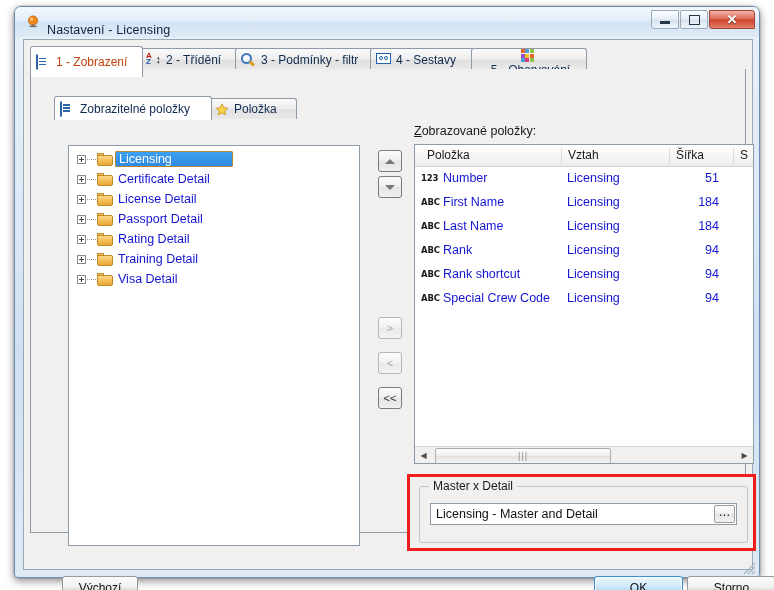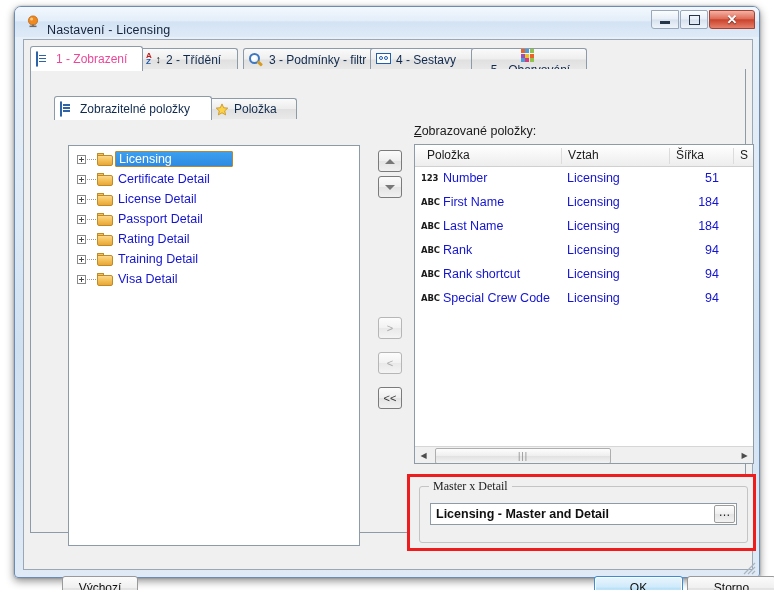--- a/index.html
+++ b/index.html
@@ -113,25 +113,25 @@
     background: linear-gradient(to bottom, #fafafa 0%, #eeeeee 48%, #e0e0e0 52%, #e9e9e9 100%);
     display: flex;
     align-items: center;
     padding: 0 7px 0 5px;
     font-size: 12px;
     color: #102a4e;
     white-space: nowrap;
   }
   .tab.active {
     top: 0px;
-    height: 25px;
+    height: 31px;
     background: #ffffff;
     border-color: #8d9aa8;
     z-index: 5;
-    color: #ec4899;
+    color: #c2410c;
   }
   .tab .tlabel { margin-left: 5px; }
 
   
   .ic { width: 15px; height: 14px; position: relative; flex: 0 0 auto; }
   .ic-list {
     width: 14px; height: 14px;
     background: linear-gradient(to bottom,#ffffff,#e8eef6);
     border: 1.5px solid #2f63a8; border-radius: 1px;
     box-sizing: border-box;
@@ -366,33 +366,33 @@
     width: 329px; height: 57px;
     border: 1px solid #c4c4c4;
     border-radius: 3px;
     box-sizing: border-box;
   }
   .gtitle {
     position: absolute;
     left: 9px; top: -8px;
     background: #f0f0f0;
     padding: 0 4px;
-    font-size: 12px; color: #1a1a1a; font-family: Liberation Serif, serif;
+    font-size: 12px; color: #1a1a1a;
   }
   .mdfield {
     position: absolute;
     left: 20px; top: 26px;
     width: 307px; height: 22px;
     background: #ffffff;
     border: 1px solid #8d9aa8;
     box-sizing: border-box;
   }
   .mdtext {
     position: absolute; left: 5px; top: 3px;
-    font-size: 12.5px; color: #101010; font-weight: bold;
+    font-size: 12.5px; color: #101010;
   }
   .mdbtn {
     position: absolute; right: 1px; top: 1px;
     width: 21px; height: 18px;
     border: 1px solid #9c9c9c;
     border-radius: 2px;
     background: linear-gradient(to bottom,#fdfdfd 0%,#f0f0f0 48%,#e4e4e4 52%,#f2f2f2 100%);
     display: flex; align-items: center; justify-content: flex-end;
     font-size: 12px; color: #222; padding-bottom: 5px; padding-right: 3px;
     box-sizing: border-box;
@@ -460,21 +460,21 @@
 
         <div class="tab" style="left:110px;width:98px;">
           <span class="ic ic-sort">
             <i style="color:#c21b1b;font-size:8px;">A</i>
               <i style="color:#1a57a8;font-size:8px;">Z</i>
             <span class="arr">↕</span>
           </span>
           <span class="tlabel">2 - Třídění</span>
         </div>
 
-        <div class="tab" style="left:213px;width:138px;">
+        <div class="tab" style="left:205px;width:138px;">
           <span class="ic">
             <span class="ic-mag"></span>
               <span class="ic-mag-h"></span>
           </span>
           <span class="tlabel">3 - Podmínky - filtr</span>
         </div>
 
         <div class="tab" style="left:340px;width:104px;">
           <span class="ic">
             <span class="ic-glasses">

